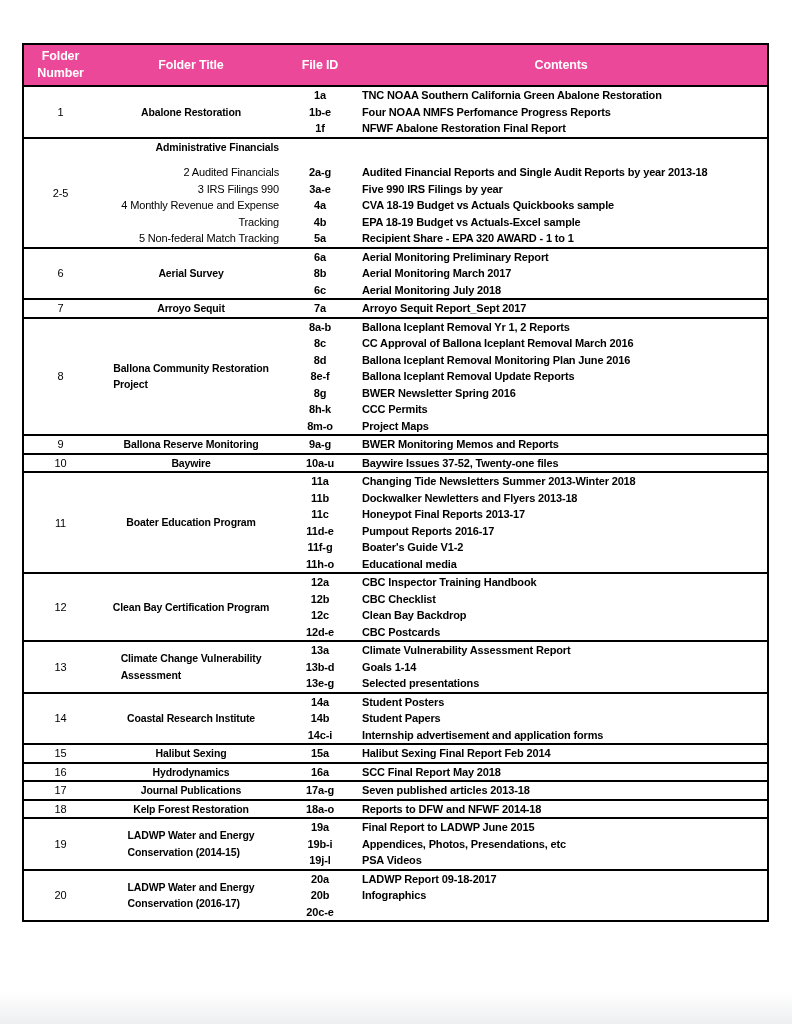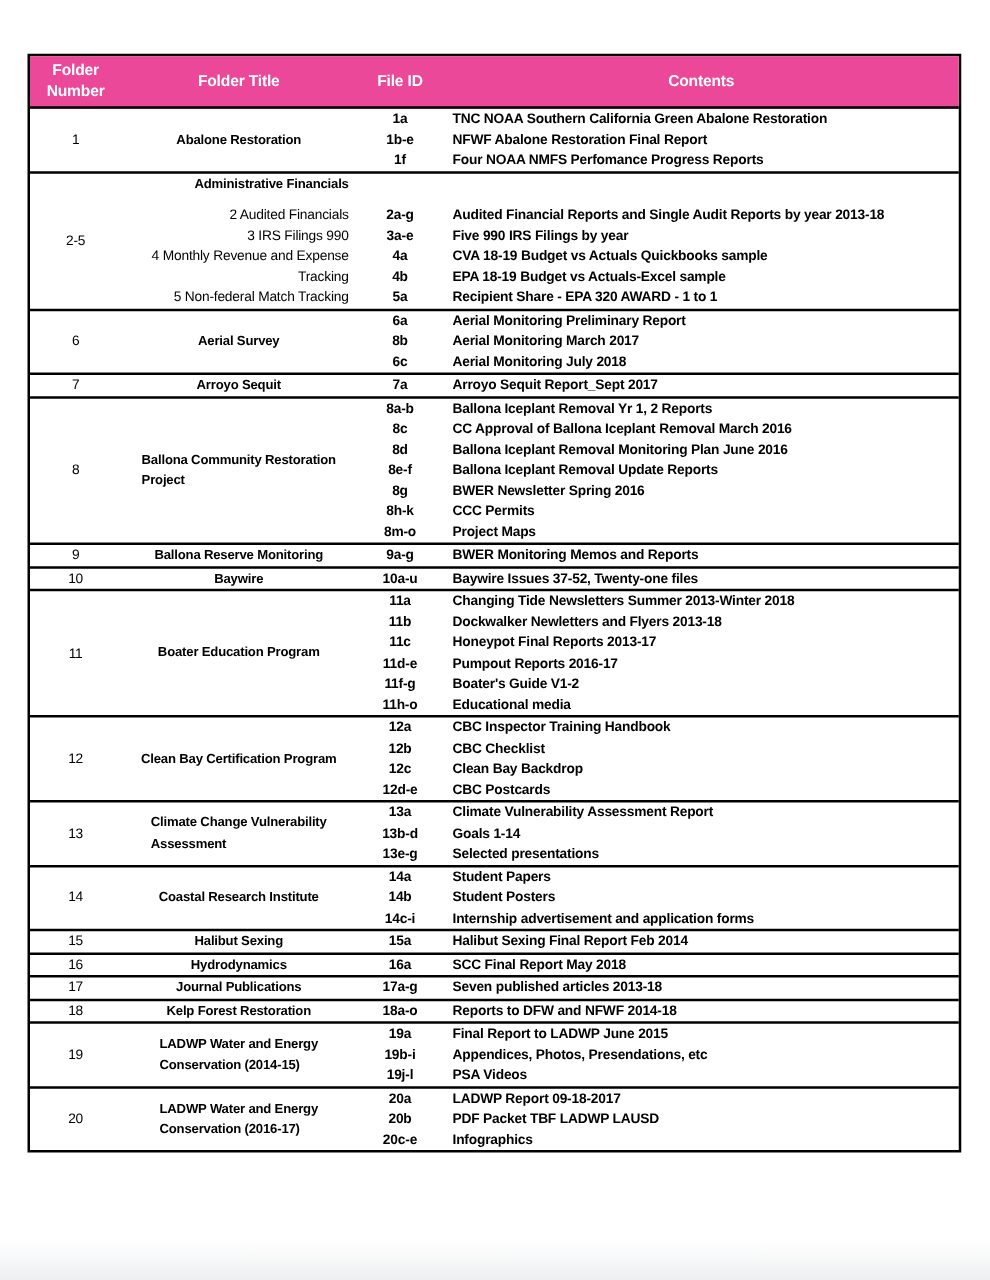--- a/index.html
+++ b/index.html
@@ -95,22 +95,22 @@
         <div class="group">
           <div class="cell num">1</div>
           <div class="cell title center">Abalone Restoration</div>
           <div class="cell ids">
             <div class="line">1a</div>
             <div class="line">1b-e</div>
             <div class="line">1f</div>
           </div>
           <div class="cell contents">
             <div class="line">TNC NOAA Southern California Green Abalone Restoration</div>
+            <div class="line">Four NOAA NMFS Perfomance Progress Reports</div>
             <div class="line">NFWF Abalone Restoration Final Report</div>
-            <div class="line">Four NOAA NMFS Perfomance Progress Reports</div>
           </div>
         </div>
         <div class="group admin">
           <div class="cell num">2-5</div>
           <div class="cell title">
             <div class="line heading">Administrative Financials</div>
             <div class="gap"></div>
             <div class="line sub">2 Audited Financials</div>
             <div class="line sub">3 IRS Filings 990</div>
             <div class="line sub">4 Monthly Revenue and Expense</div>
@@ -256,22 +256,22 @@
         </div>
         <div class="group">
           <div class="cell num">14</div>
           <div class="cell title center">Coastal Research Institute</div>
           <div class="cell ids">
             <div class="line">14a</div>
             <div class="line">14b</div>
             <div class="line">14c-i</div>
           </div>
           <div class="cell contents">
+            <div class="line">Student Posters</div>
             <div class="line">Student Papers</div>
-            <div class="line">Student Posters</div>
             <div class="line">Internship advertisement and application forms</div>
           </div>
         </div>
         <div class="group">
           <div class="cell num">15</div>
           <div class="cell title center">Halibut Sexing</div>
           <div class="cell ids">
             <div class="line">15a</div>
           </div>
           <div class="cell contents">
@@ -327,20 +327,19 @@
           <div class="cell num">20</div>
           <div class="cell title center">LADWP Water and Energy
 Conservation (2016-17)</div>
           <div class="cell ids">
             <div class="line">20a</div>
             <div class="line">20b</div>
             <div class="line">20c-e</div>
           </div>
           <div class="cell contents">
             <div class="line">LADWP Report 09-18-2017</div>
-            <div class="line">PDF Packet TBF LADWP LAUSD</div>
             <div class="line">Infographics</div>
           </div>
         </div>
       </div>
   </div>
   <div class="page-bottom-fade"></div>
 </div>
 
 </body></html>

